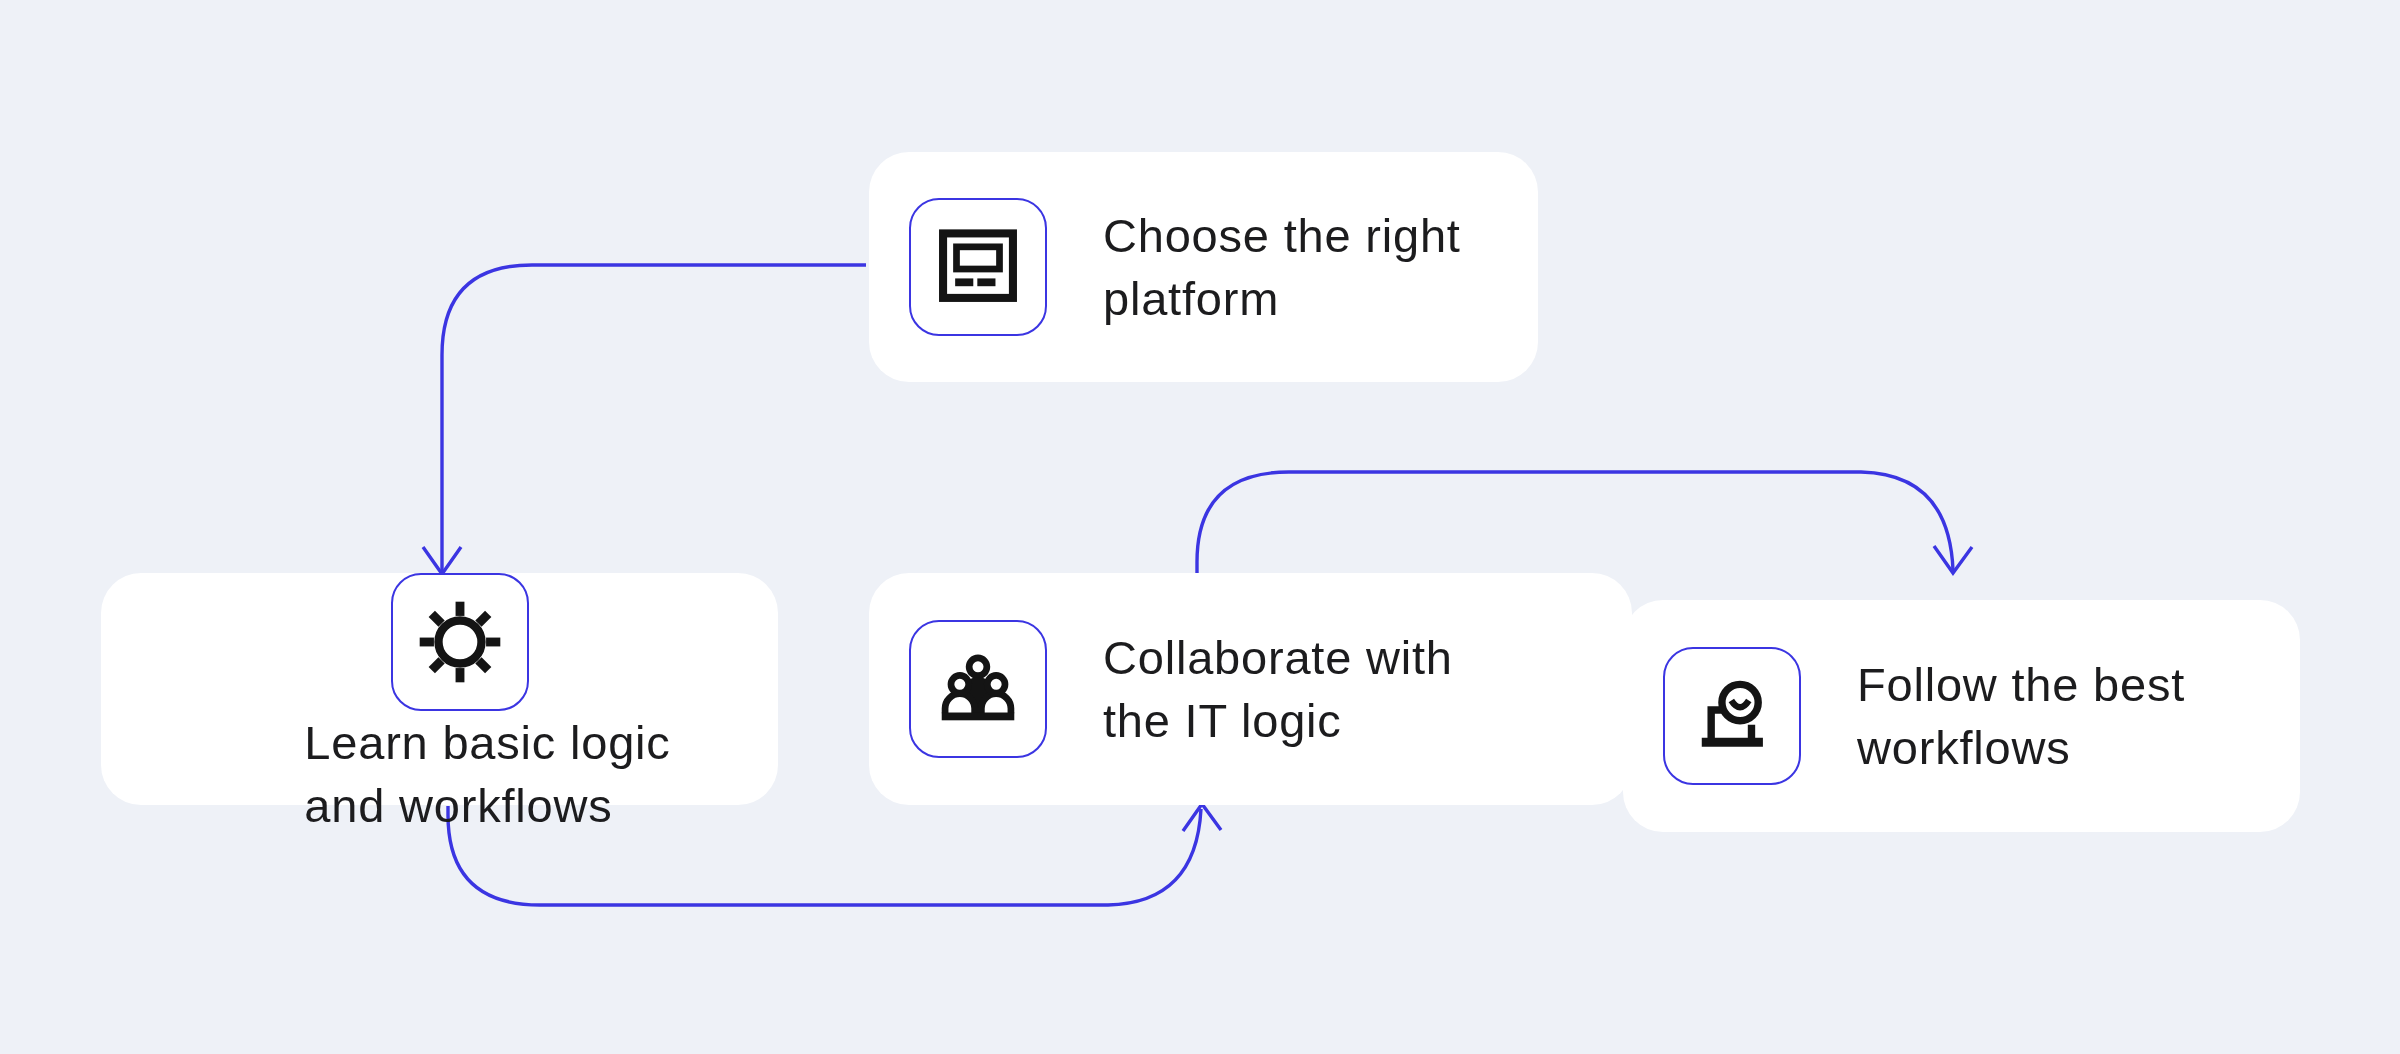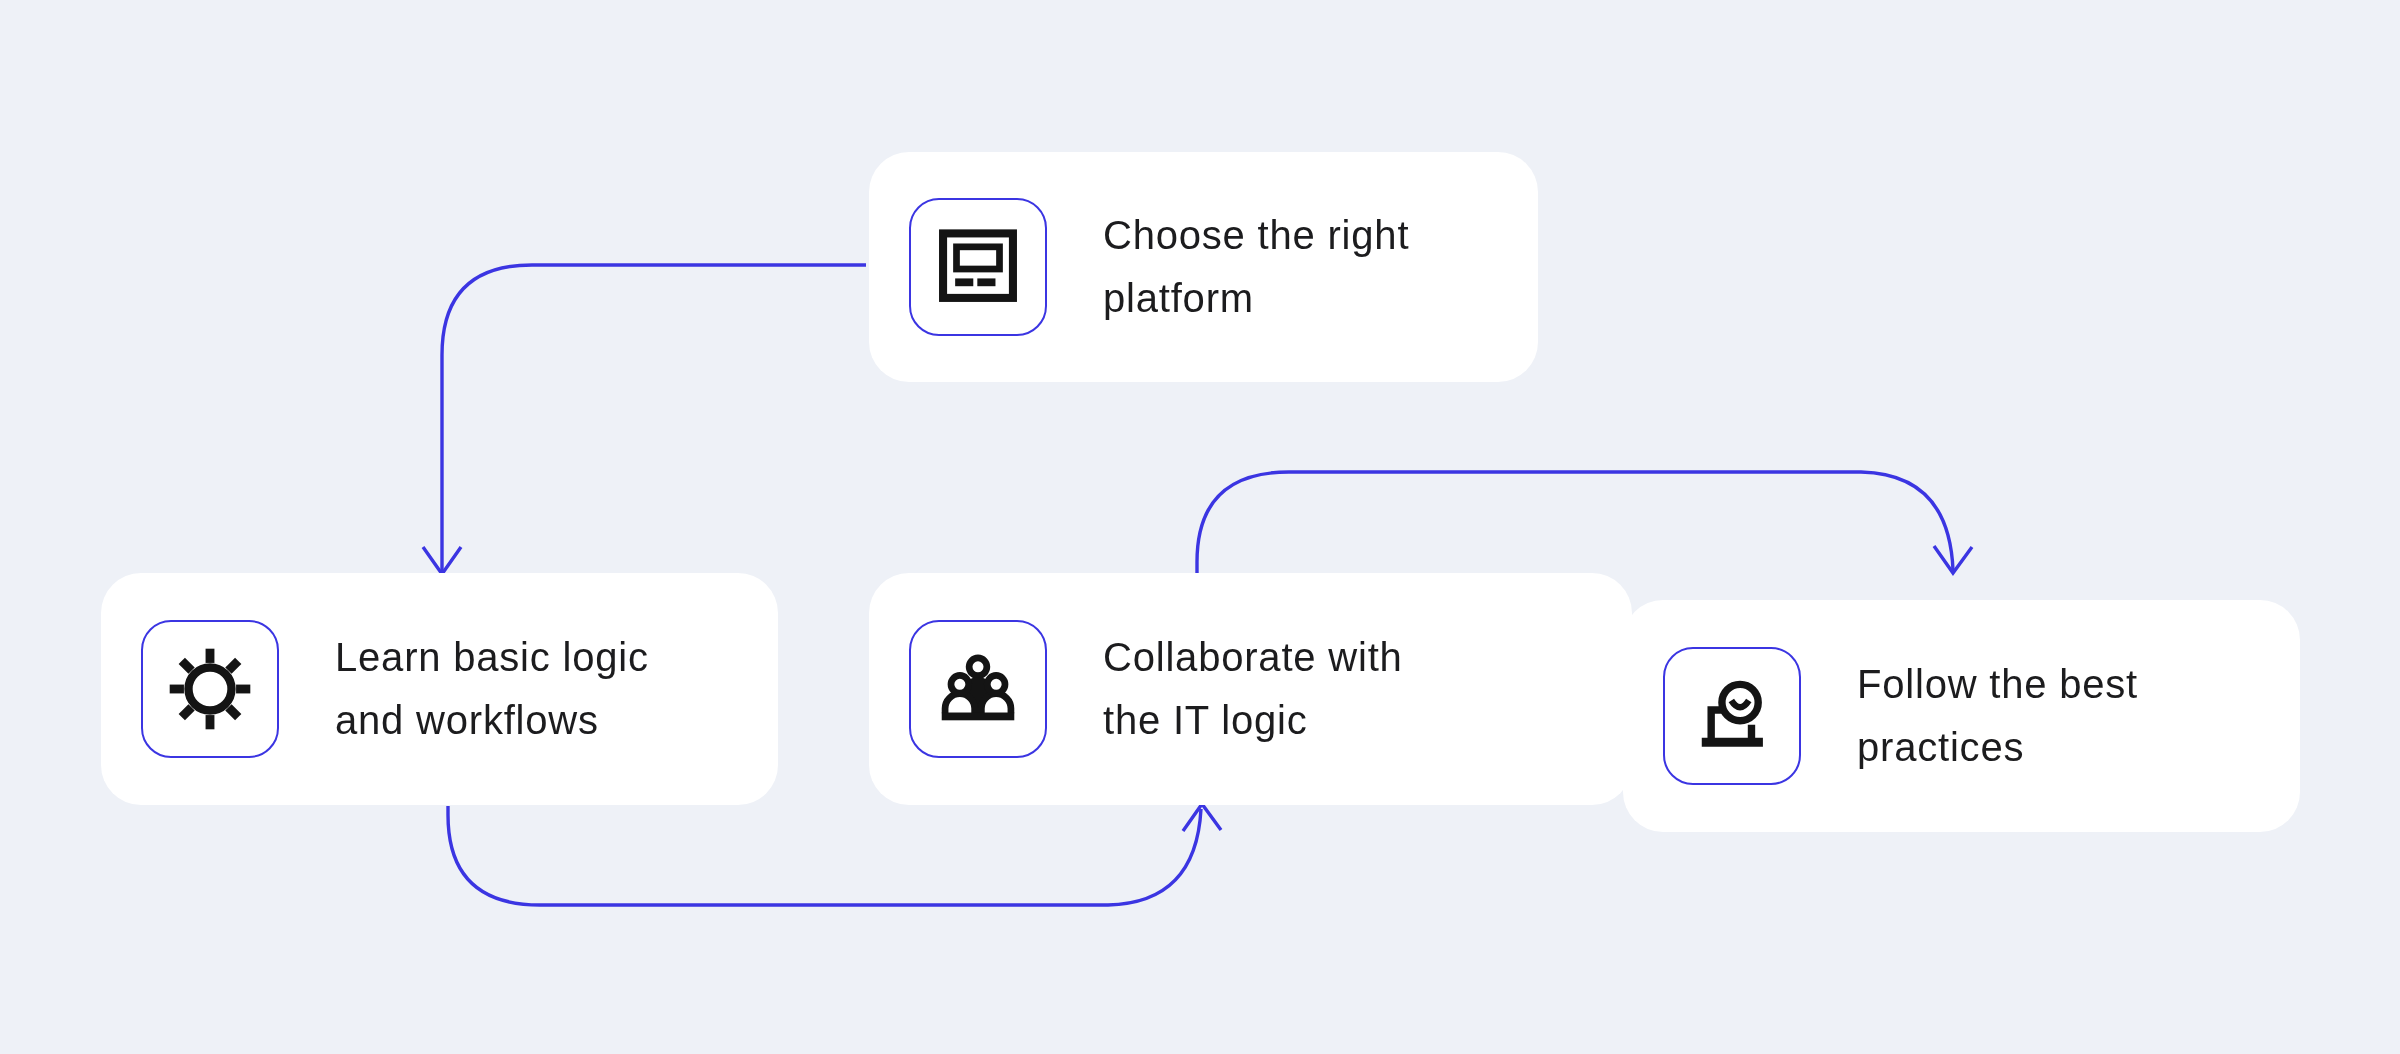--- a/index.html
+++ b/index.html
@@ -49,30 +49,30 @@
     display:flex;
     align-items:center;
     justify-content:center;
   }
   .iconbox svg{display:block;}
   .ic-stroke{stroke:var(--icon);fill:none;}
   .ic-fill{fill:var(--icon);stroke:none;}
   .ic-white{fill:#ffffff;}
   .label{
     margin-left:56px;
-    font-size:40px;
+    font-size:47px;
     line-height:63px;
     font-weight:300;
     letter-spacing:0.8px;
     color:var(--text);
   }
   .label span{display:block;white-space:nowrap;}
   
   .card-top   {left:869px;top:152px;width:669px;height:230px;}
-  .card-left  {left:101px;top:573px;width:677px;height:232px;}
+  .card-left  {left:101px;top:573px;width:677px;height:232px;flex-direction:column;}
   .card-mid   {left:869px;top:573px;width:763px;height:232px;}
   .card-right {left:1623px;top:573px;width:677px;height:232px;margin-top:27px;}
 </style>
 </head>
 <body>
 
 <div class="canvas">
 
   <svg class="edges" viewBox="0 0 2400 1054" xmlns="http://www.w3.org/2000/svg">
     <g>
@@ -149,17 +149,17 @@
       <svg width="86" height="86" viewBox="0 0 64 64" xmlns="http://www.w3.org/2000/svg">
         <path class="ic-stroke" stroke-width="5.5" d="M 26 27.5 L 16.5 27.5 L 16.5 48.5"></path>
         <circle class="ic-stroke ic-white" cx="38" cy="22" r="13.5" stroke-width="5.5"></circle>
         <path class="ic-stroke" stroke-width="4.8" d="M 31.5 20.5 Q 38 30.5 44.5 20.5"></path>
         <line class="ic-stroke" stroke-width="5.5" x1="46.5" y1="38.5" x2="46.5" y2="48.5"></line>
         <line class="ic-stroke" stroke-width="6.6" x1="9.5" y1="51.5" x2="55" y2="51.5"></line>
       </svg>
     </div>
     <div class="label">
       <span>Follow the best</span>
-      <span>practices</span>
+      <span>workflows</span>
     </div>
   </div>
 
 </div>
 
 </body></html>

